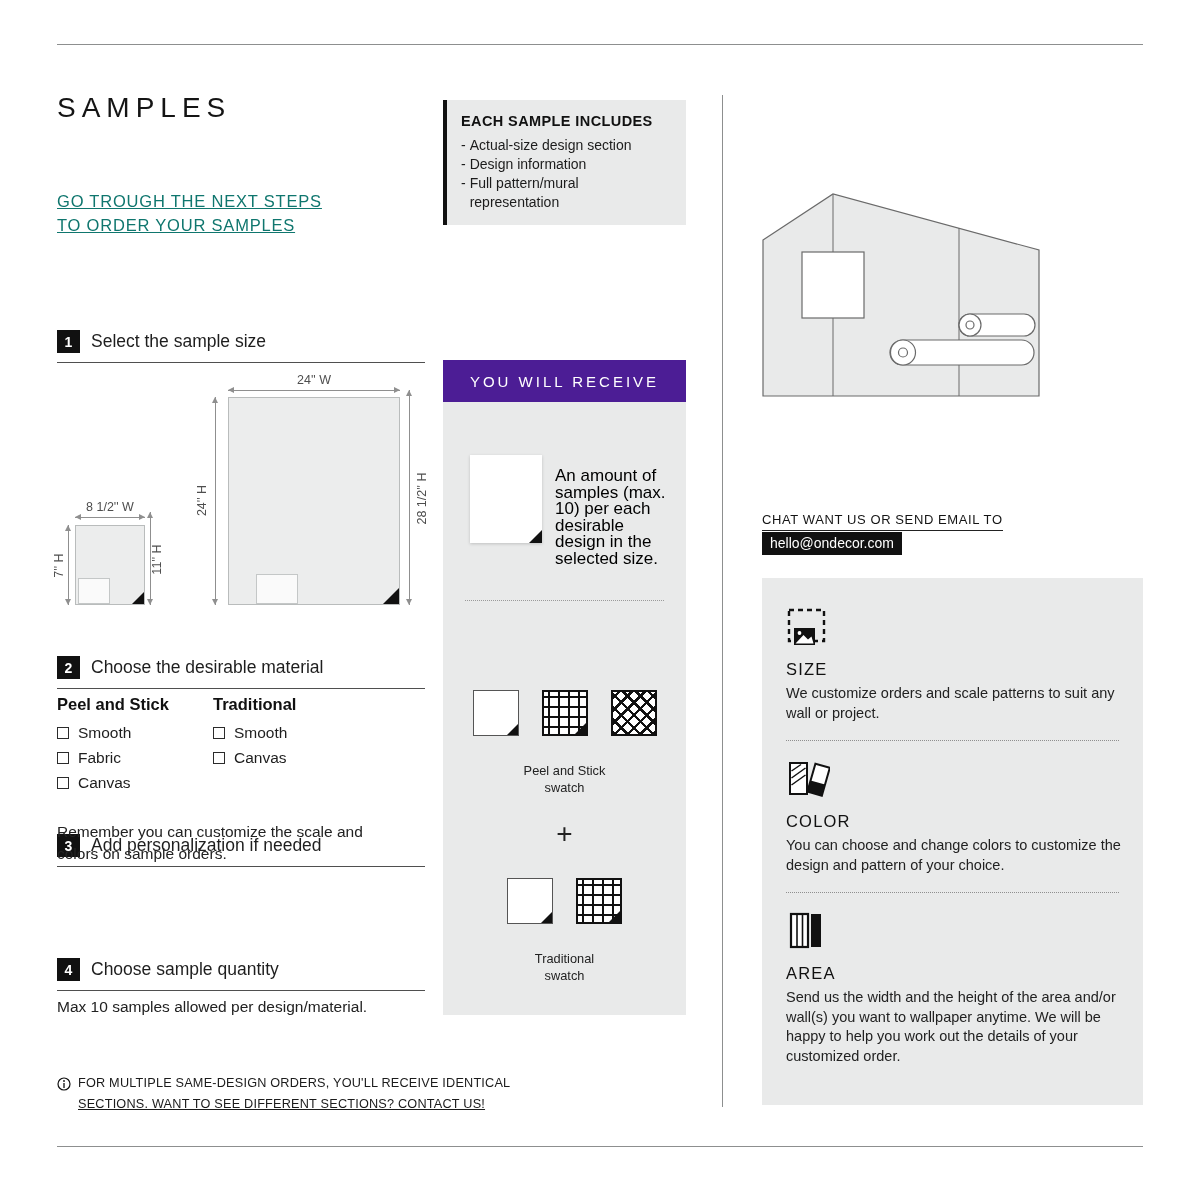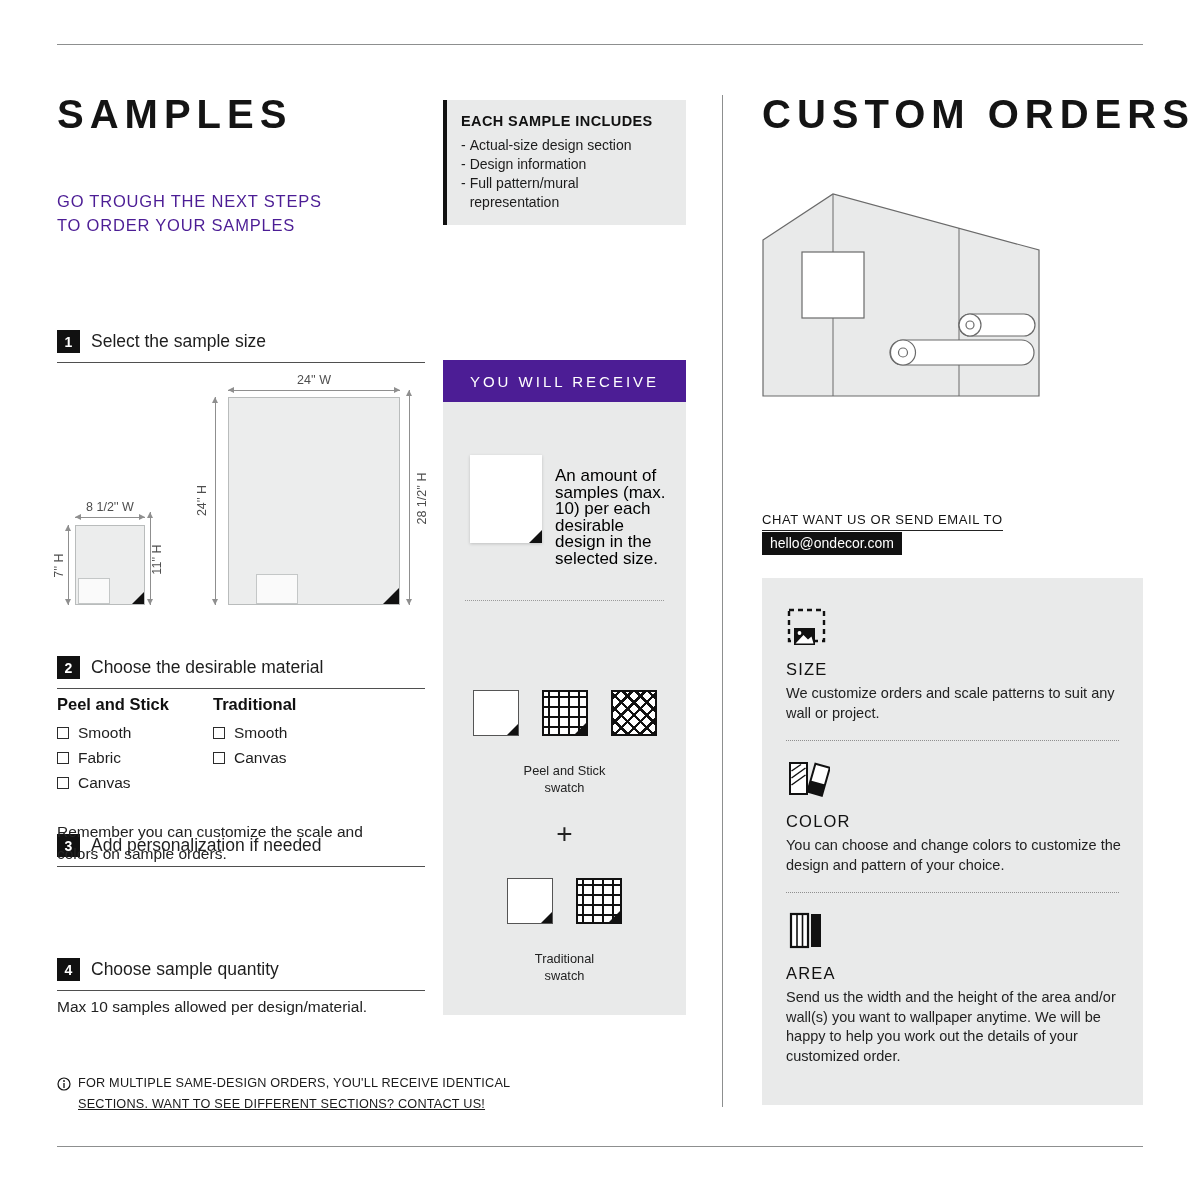--- a/index.html
+++ b/index.html
@@ -4,22 +4,22 @@
 <style>
   * { margin:0; padding:0; box-sizing:border-box; }
   html,body { background:#ffffff; }
   body { font-family:"Liberation Sans", sans-serif; color:#1d1d1d; }
   .page { position:relative; width:1200px; height:1200px; background:#fff; overflow:hidden; }
   .abs { position:absolute; }
 
   .rule { position:absolute; height:1px; background:#8d8f8f; }
   .vrule { position:absolute; width:1px; background:#8d8f8f; }
 
-  .big-title { font-size:40px; font-weight:700; letter-spacing:6px; color:#141414; }
-  .intro { font-size:16.5px; letter-spacing:0.8px; line-height:24px; color:#4c1d95; }
+  .big-title { font-size:28px; font-weight:400; letter-spacing:6px; color:#141414; }
+  .intro { font-size:16.5px; letter-spacing:0.8px; line-height:24px; color:#0f766e;text-decoration:underline; }
 
   
   .includes { background:#e9eaea; border-left:4px solid #111; padding:13px 10px 13px 14px; width:243px; }
   .includes h3 { font-size:14.5px; font-weight:bold; letter-spacing:0.4px; margin-bottom:7px; color:#111; }
   .includes .item { display:flex; font-size:14px; line-height:19px; color:#1c1c1c; }
   .includes .dash { margin-right:4px; }
 
   
   .step { position:absolute; left:57px; width:368px; display:flex; align-items:center; gap:11px;
           padding-bottom:9px; border-bottom:1px solid #4f4f4f; }
@@ -245,21 +245,20 @@
         <span class="fold"></span>
       </div>
       <div class="swatch grid">
         <span class="fold"></span>
       </div>
     </div>
     <div class="swatch-label pre" style="top:590px;">Traditional
 swatch</div>
   </div>
 
-  <div class="abs big-title" style="left:762px; top:92px;">CUSTOM ORDERS</div>
 
   <div class="abs" style="left:762px; top:184px;">
     <svg width="280" height="214" viewBox="0 0 280 214">
       <polygon points="1,56 71,10 277,66 277,212 1,212" fill="#e9eaea" stroke="#6a6a6a" stroke-width="1.2"></polygon>
       <line x1="71" y1="10" x2="71" y2="212" stroke="#6a6a6a" stroke-width="1"></line>
       <line x1="197" y1="44" x2="197" y2="212" stroke="#6a6a6a" stroke-width="1"></line>
       <rect x="40" y="68" width="62" height="66" fill="#ffffff" stroke="#6a6a6a" stroke-width="1.2"></rect>
       <g>
         <rect x="197" y="130" width="76" height="22" rx="11" fill="#ffffff" stroke="#6a6a6a" stroke-width="1.2"></rect>
         <circle cx="208" cy="141" r="11" fill="#ffffff" stroke="#6a6a6a" stroke-width="1.2"></circle>

